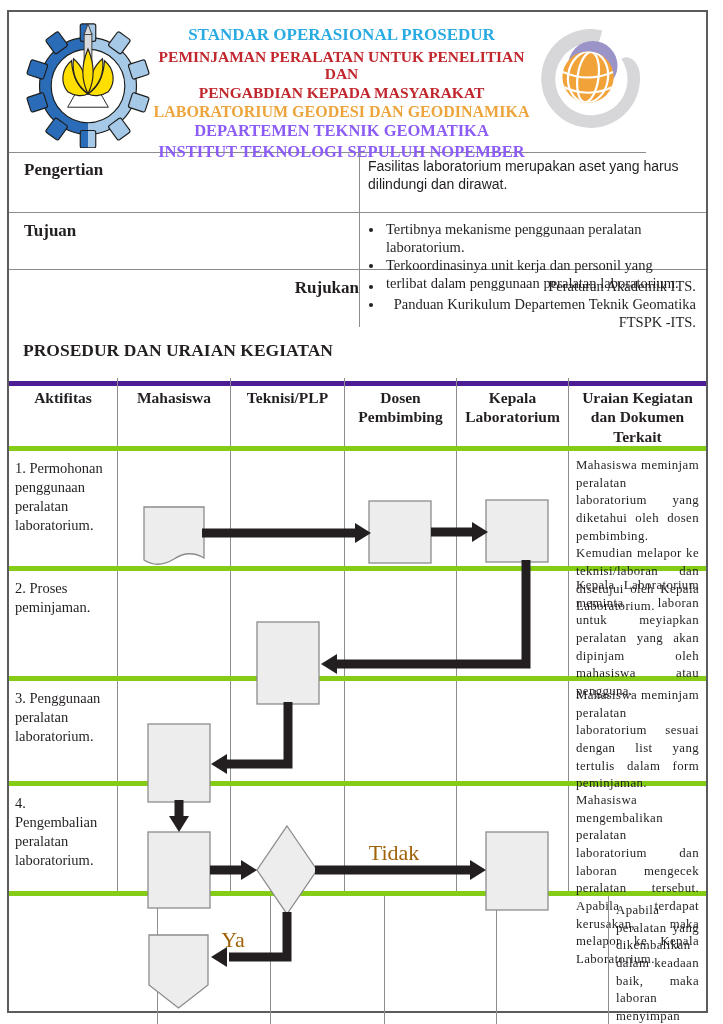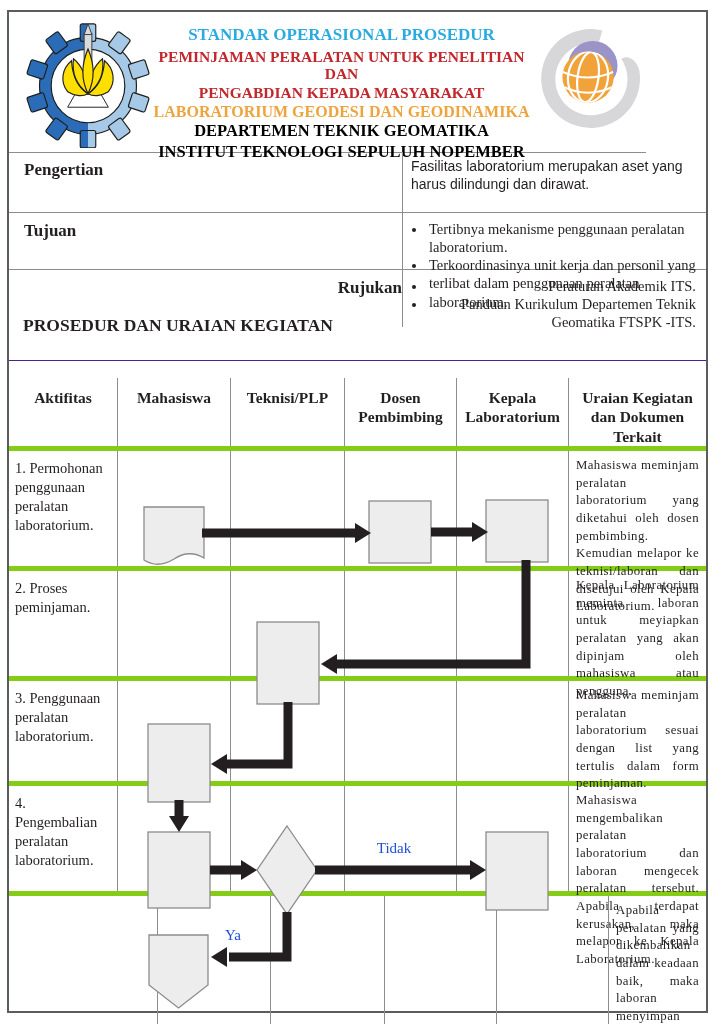--- a/index.html
+++ b/index.html
@@ -8,56 +8,56 @@
   .frame{position:absolute;left:7px;top:10px;width:697px;height:999px;border:2px solid #5b5c5e;}
 
   
   .hdr{position:absolute;left:0;top:0;width:637px;height:140px;border-bottom:1px solid #8b8d90;}
   .logo-l{position:absolute;left:16px;top:4px;}
   .logo-r{position:absolute;right:0px;top:4px;}
   .titles{position:absolute;left:140px;right:112px;top:14px;text-align:center;font-weight:bold;line-height:1.1;}
   .t1{font-size:17px;color:#29abe2;margin-bottom:3px;}
   .t2,.t3{font-size:15.5px;color:#c1272d;margin-bottom:2px;}
   .t4{font-size:16px;color:#eda43c;margin-bottom:2px;}
-  .t5,.t6{font-size:16.5px;color:#000000;margin-bottom:2px;}
+  .t5,.t6{font-size:16.5px;color:#8b5cf6;margin-bottom:2px;}
 
   
   .info{position:absolute;left:0;top:140px;width:697px;}
   .irow{display:flex;border-bottom:1px solid #8b8d90;}
   .irow:last-child{border-bottom:none;}
-  .ilabel{width:394px;box-sizing:border-box;border-right:1px solid #8b8d90;
+  .ilabel{width:351px;box-sizing:border-box;border-right:1px solid #8b8d90;
           font-weight:bold;font-size:17px;padding:8px 0 0 15px;}
   .ibody{flex:1;box-sizing:border-box;padding:5px 10px 5px 8px;}
   .r-peng{height:60px;} .r-tuj{height:56px;} .r-ruj{height:57px;text-align:right;}
   .sans-text{font-family:"Liberation Sans",sans-serif;font-size:14px;line-height:1.3;}
   ul.blist{margin:2px 0 0 0;padding-left:16px;font-size:14.5px;line-height:1.25;}
   ul.blist li{padding-left:2px;}
 
   
-  .banner{position:absolute;left:0;top:296px;width:697px;height:53px;box-sizing:border-box;
-          border-bottom:1px solid #4c1d95;font-weight:bold;font-size:17.5px;padding:7px 0 12px 14px;}
+  .banner{position:absolute;left:0;top:321px;width:697px;height:53px;box-sizing:border-box;
+          border-bottom:5px solid #4c1d95;font-weight:bold;font-size:17.5px;padding:7px 0 12px 14px;}
 
   
   .ptable{position:absolute;left:0;top:366px;width:697px;bottom:0;display:flex;flex-direction:column;}
   .prow{display:flex;border-bottom:5px solid #84cc16;}
   .prow:last-child{border-bottom:none;flex:1;padding-left:40px;}
   .pcell{box-sizing:border-box;border-right:1px solid #8b8d90;}
   .pcell:last-child{border-right:none;}
   .c0{width:109px;} .c1{width:113px;} .c2{width:114px;} .c3{width:112px;} .c4{width:112px;} .c5{flex:1;}
   .phead{height:102px;}
   .phead .pcell{font-weight:bold;font-size:15.5px;text-align:center;padding-top:10px;line-height:1.25;}
   .rh1{height:115px;} .rh2{height:105px;} .rh3{height:100px;} .rh4{height:105px;}
   .act{font-size:14.5px;line-height:1.3;padding:8px 4px 0 6px;white-space:pre-line;}
   .desc{font-size:12.8px;line-height:1.38;text-align:justify;letter-spacing:0.4px;
         padding:6px 7px 0 7px;}
 
   
   .fbody{position:absolute;left:0;top:468px;width:697px;height:531px;pointer-events:none;}
   .fbody svg{position:absolute;left:0;top:0;}
-  .flabel{position:absolute;font-size:15px;color:#1d4ed8;text-align:center;}
+  .flabel{position:absolute;font-size:22px;color:#a16207;text-align:center;}
   .lbl-tidak{left:340px;top:360px;width:90px;}
   .lbl-ya{left:202px;top:447px;width:44px;}
 </style>
 </head>
 <body>
 
 <div class="page">
   <div class="frame">
 
     <div class="hdr">

